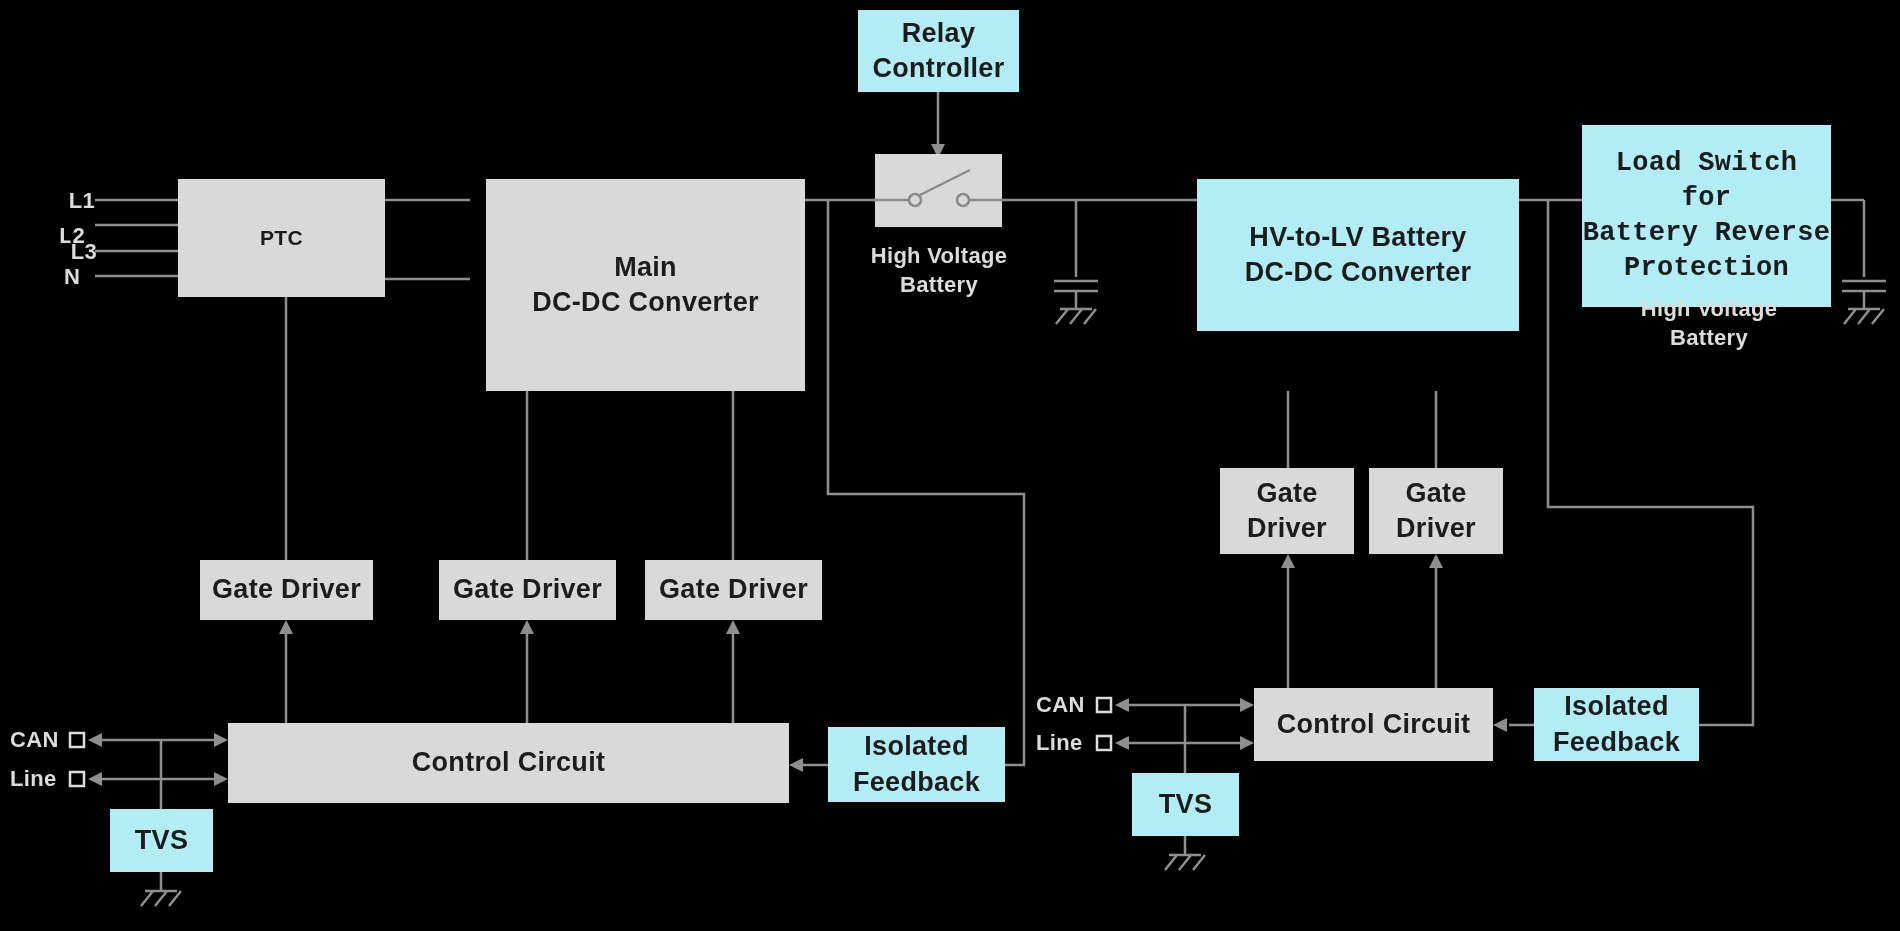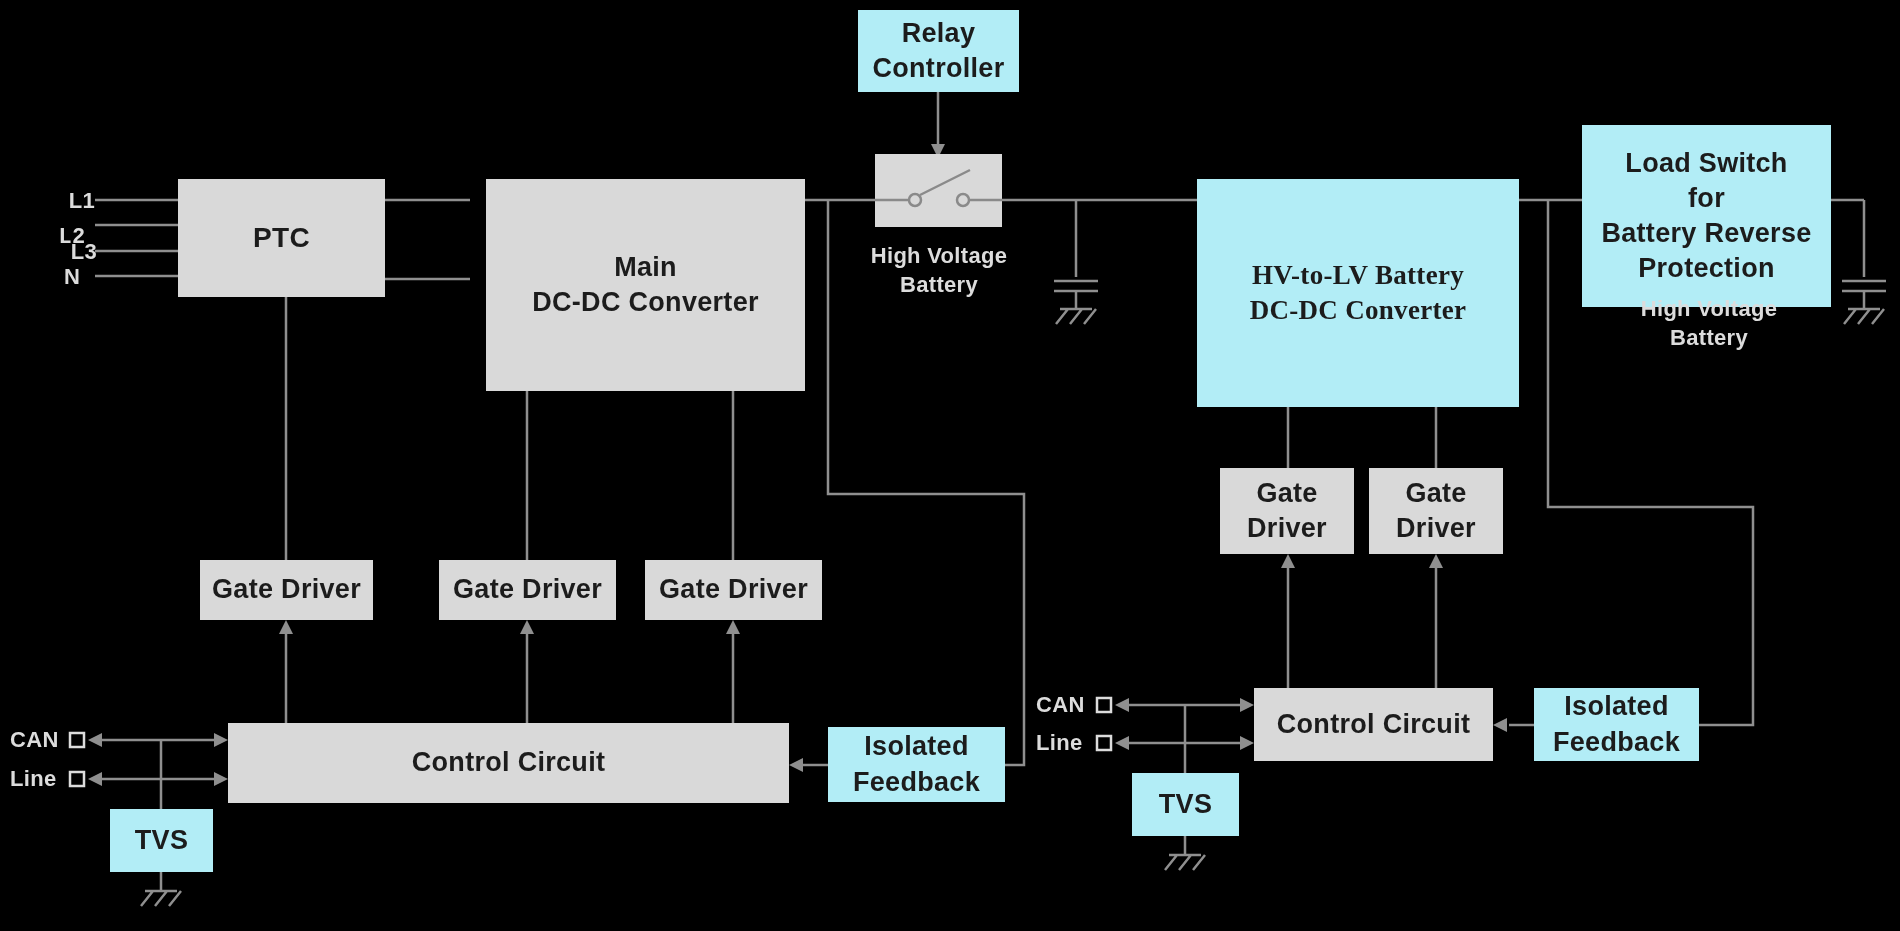--- a/index.html
+++ b/index.html
@@ -90,21 +90,21 @@
     <polygon class="arrow" points="1254,705 1240,698 1240,712"></polygon>
     <polygon class="arrow" points="1254,743 1240,736 1240,750"></polygon>
     <path class="wire" d="M1169,855 H1201 M1177,855 L1165,870 M1191,855 L1179,870 M1205,855 L1193,870"></path>
   </svg>
 
   <div class="lbl center" style="left:62px;top:187px;width:40px;">L1</div>
   <div class="lbl center" style="left:52px;top:224px;width:40px;font-family:Liberation Mono, monospace;">L2</div>
   <div class="lbl center" style="left:64px;top:238px;width:40px;">L3</div>
   <div class="lbl center" style="left:52px;top:263px;width:40px;">N</div>
 
-  <div class="block gray" style="left:178px;top:179px;width:207px;height:118px;font-size:28px;">PTC</div>
+  <div class="block gray" style="left:178px;top:179px;width:207px;height:118px;font-size:21px;">PTC</div>
   <div class="block gray" style="left:486px;top:179px;width:319px;height:212px;">Main
 DC-DC Converter</div>
 
   <div class="block gray" style="left:875px;top:154px;width:127px;height:73px;">
     <svg width="127" height="73" viewBox="0 0 127 73">
       <path d="M0,46 H34 M94,46 H127 M45,41 L95,16" stroke="#8a8a8a" stroke-width="2.5" fill="none"></path>
       <circle cx="40" cy="46" r="6" stroke="#8a8a8a" stroke-width="2.5" fill="none"></circle>
       <circle cx="88" cy="46" r="6" stroke="#8a8a8a" stroke-width="2.5" fill="none"></circle>
     </svg>
   </div>
@@ -115,23 +115,23 @@
   <div class="block gray" style="left:228px;top:723px;width:561px;height:80px;">Control Circuit</div>
 
   <div class="block gray" style="left:1220px;top:468px;width:134px;height:86px;">Gate
 Driver</div>
   <div class="block gray" style="left:1369px;top:468px;width:134px;height:86px;">Gate
 Driver</div>
   <div class="block gray" style="left:1254px;top:688px;width:239px;height:73px;">Control Circuit</div>
 
   <div class="block cyan" style="left:858px;top:10px;width:161px;height:82px;">Relay
 Controller</div>
-  <div class="block cyan" style="left:1197px;top:179px;width:322px;height:228px;font-family:Liberation Serif, serif;">HV-to-LV Battery
+  <div class="block cyan" style="left:1197px;top:179px;width:322px;height:152px;">HV-to-LV Battery
 DC-DC Converter</div>
-  <div class="block cyan" style="left:1582px;top:125px;width:249px;height:182px;">Load Switch
+  <div class="block cyan" style="left:1582px;top:125px;width:249px;height:182px;font-family:Liberation Mono, monospace;">Load Switch
 for
 Battery Reverse
 Protection</div>
   <div class="block cyan" style="left:828px;top:727px;width:177px;height:75px;">Isolated
 Feedback</div>
   <div class="block cyan" style="left:1534px;top:688px;width:165px;height:73px;">Isolated
 Feedback</div>
   <div class="block cyan" style="left:110px;top:809px;width:103px;height:63px;">TVS</div>
   <div class="block cyan" style="left:1132px;top:773px;width:107px;height:63px;">TVS</div>
 

